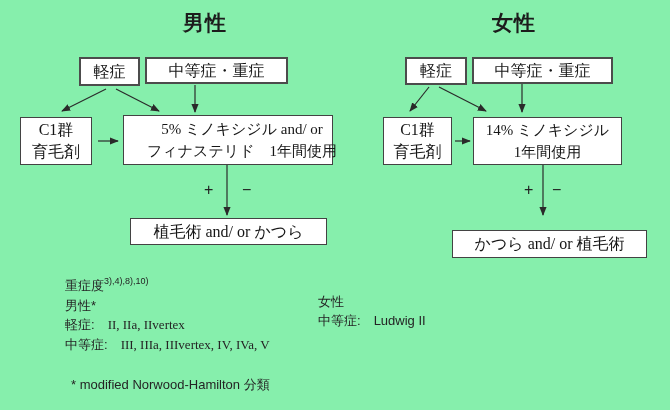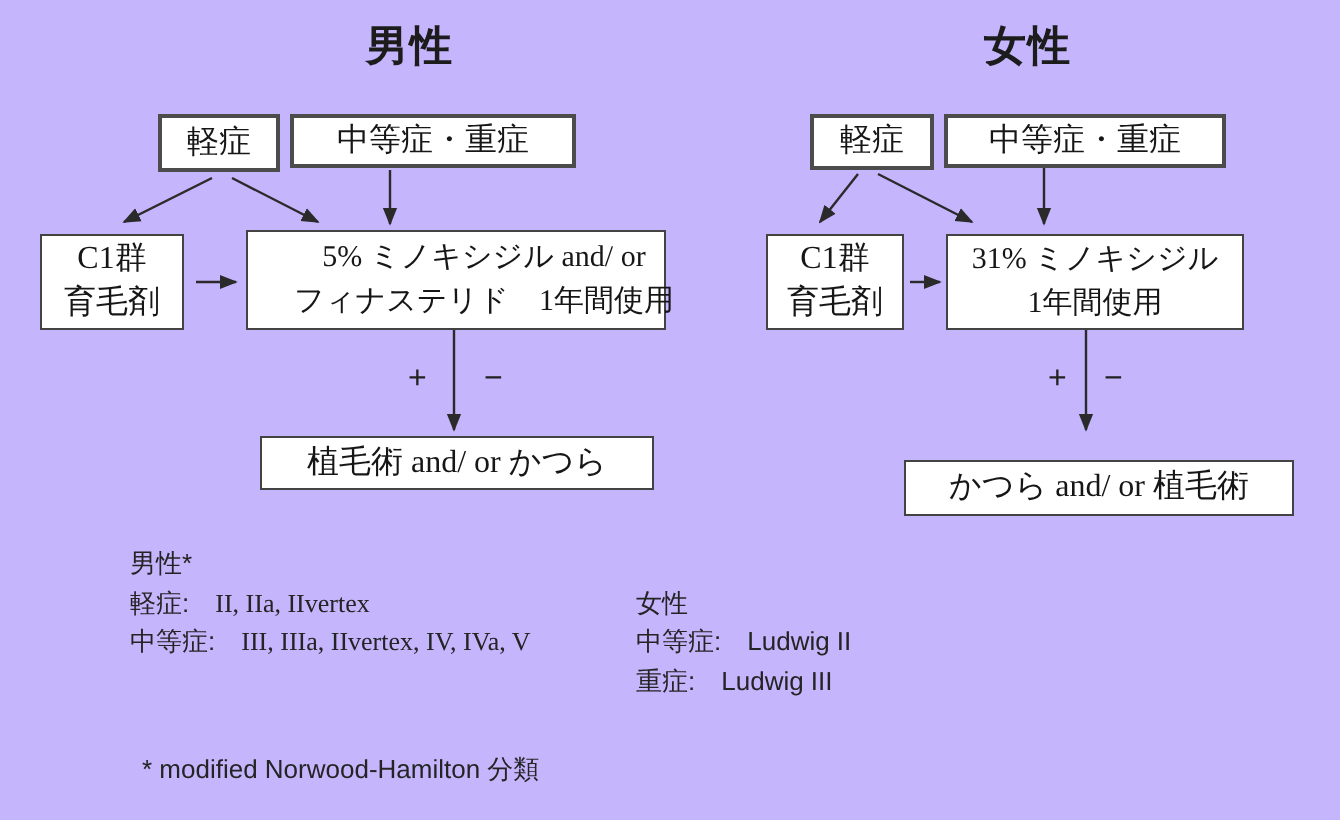--- a/index.html
+++ b/index.html
@@ -1,17 +1,17 @@
 <!DOCTYPE html>
 <html><head>
 <meta charset="utf-8">
 <style>
   html,body{margin:0;padding:0;background:#fff;}
   .canvas{
-    position:relative;width:670px;height:410px;background:#c4b5fd;
+    position:relative;width:670px;height:410px;background:#86efac;
     overflow:hidden;color:#1c1c1c;
     font-family:"Liberation Sans","DejaVu Sans",sans-serif;
   }
   .arrows{position:absolute;left:0;top:0;width:670px;height:410px;pointer-events:none;}
   .chart-title{
     position:absolute;top:9px;width:80px;text-align:center;
     font-size:21px;font-weight:bold;letter-spacing:1px;
   }
   .box{
     position:absolute;box-sizing:border-box;background:#fff;
@@ -88,44 +88,44 @@
   <div class="box thick" style="left:405px;top:57px;width:62px;height:28px;">軽症</div>
 
   <div class="box thick" style="left:472px;top:57px;width:141px;height:27px;">中等症・重症</div>
 
   <div class="box" style="left:383px;top:117px;width:69px;height:48px;">
     <div>C1群</div>
     <div>育毛剤</div>
   </div>
 
   <div class="box small-text" style="left:473px;top:117px;width:149px;height:48px;">
-    <div>31% ミノキシジル</div>
+    <div>14% ミノキシジル</div>
     <div>1年間使用</div>
   </div>
 
   <span class="sign" style="left:524px;top:181px;">+</span>
   <span class="sign" style="left:552px;top:181px;">−</span>
 
   <div class="box" style="left:452px;top:230px;width:195px;height:28px;">かつら and/ or 植毛術</div>
 
   <div class="legend-col" style="left:65px;top:272px;">
+    <div class="lg-line">
+      <span>重症度</span><span class="sup">3),4),8),10)</span>
+    </div>
     <div class="lg-line">男性*</div>
     <div class="lg-line">
       <span>軽症:</span><span class="lg-value lg-serif">II, IIa, IIvertex</span>
     </div>
     <div class="lg-line">
-      <span>中等症:</span><span class="lg-value lg-serif">III, IIIa, IIvertex, IV, IVa, V</span>
+      <span>中等症:</span><span class="lg-value lg-serif">III, IIIa, IIIvertex, IV, IVa, V</span>
     </div>
   </div>
 
   <div class="legend-col" style="left:318px;top:291.5px;">
     <div class="lg-line">女性</div>
     <div class="lg-line">
       <span>中等症:</span><span class="lg-value">Ludwig II</span>
     </div>
-    <div class="lg-line">
-      <span>重症:</span><span class="lg-value">Ludwig III</span>
-    </div>
   </div>
 
   <div class="footnote">* modified Norwood-Hamilton 分類</div>
 
 </div>
 
 </body></html>

